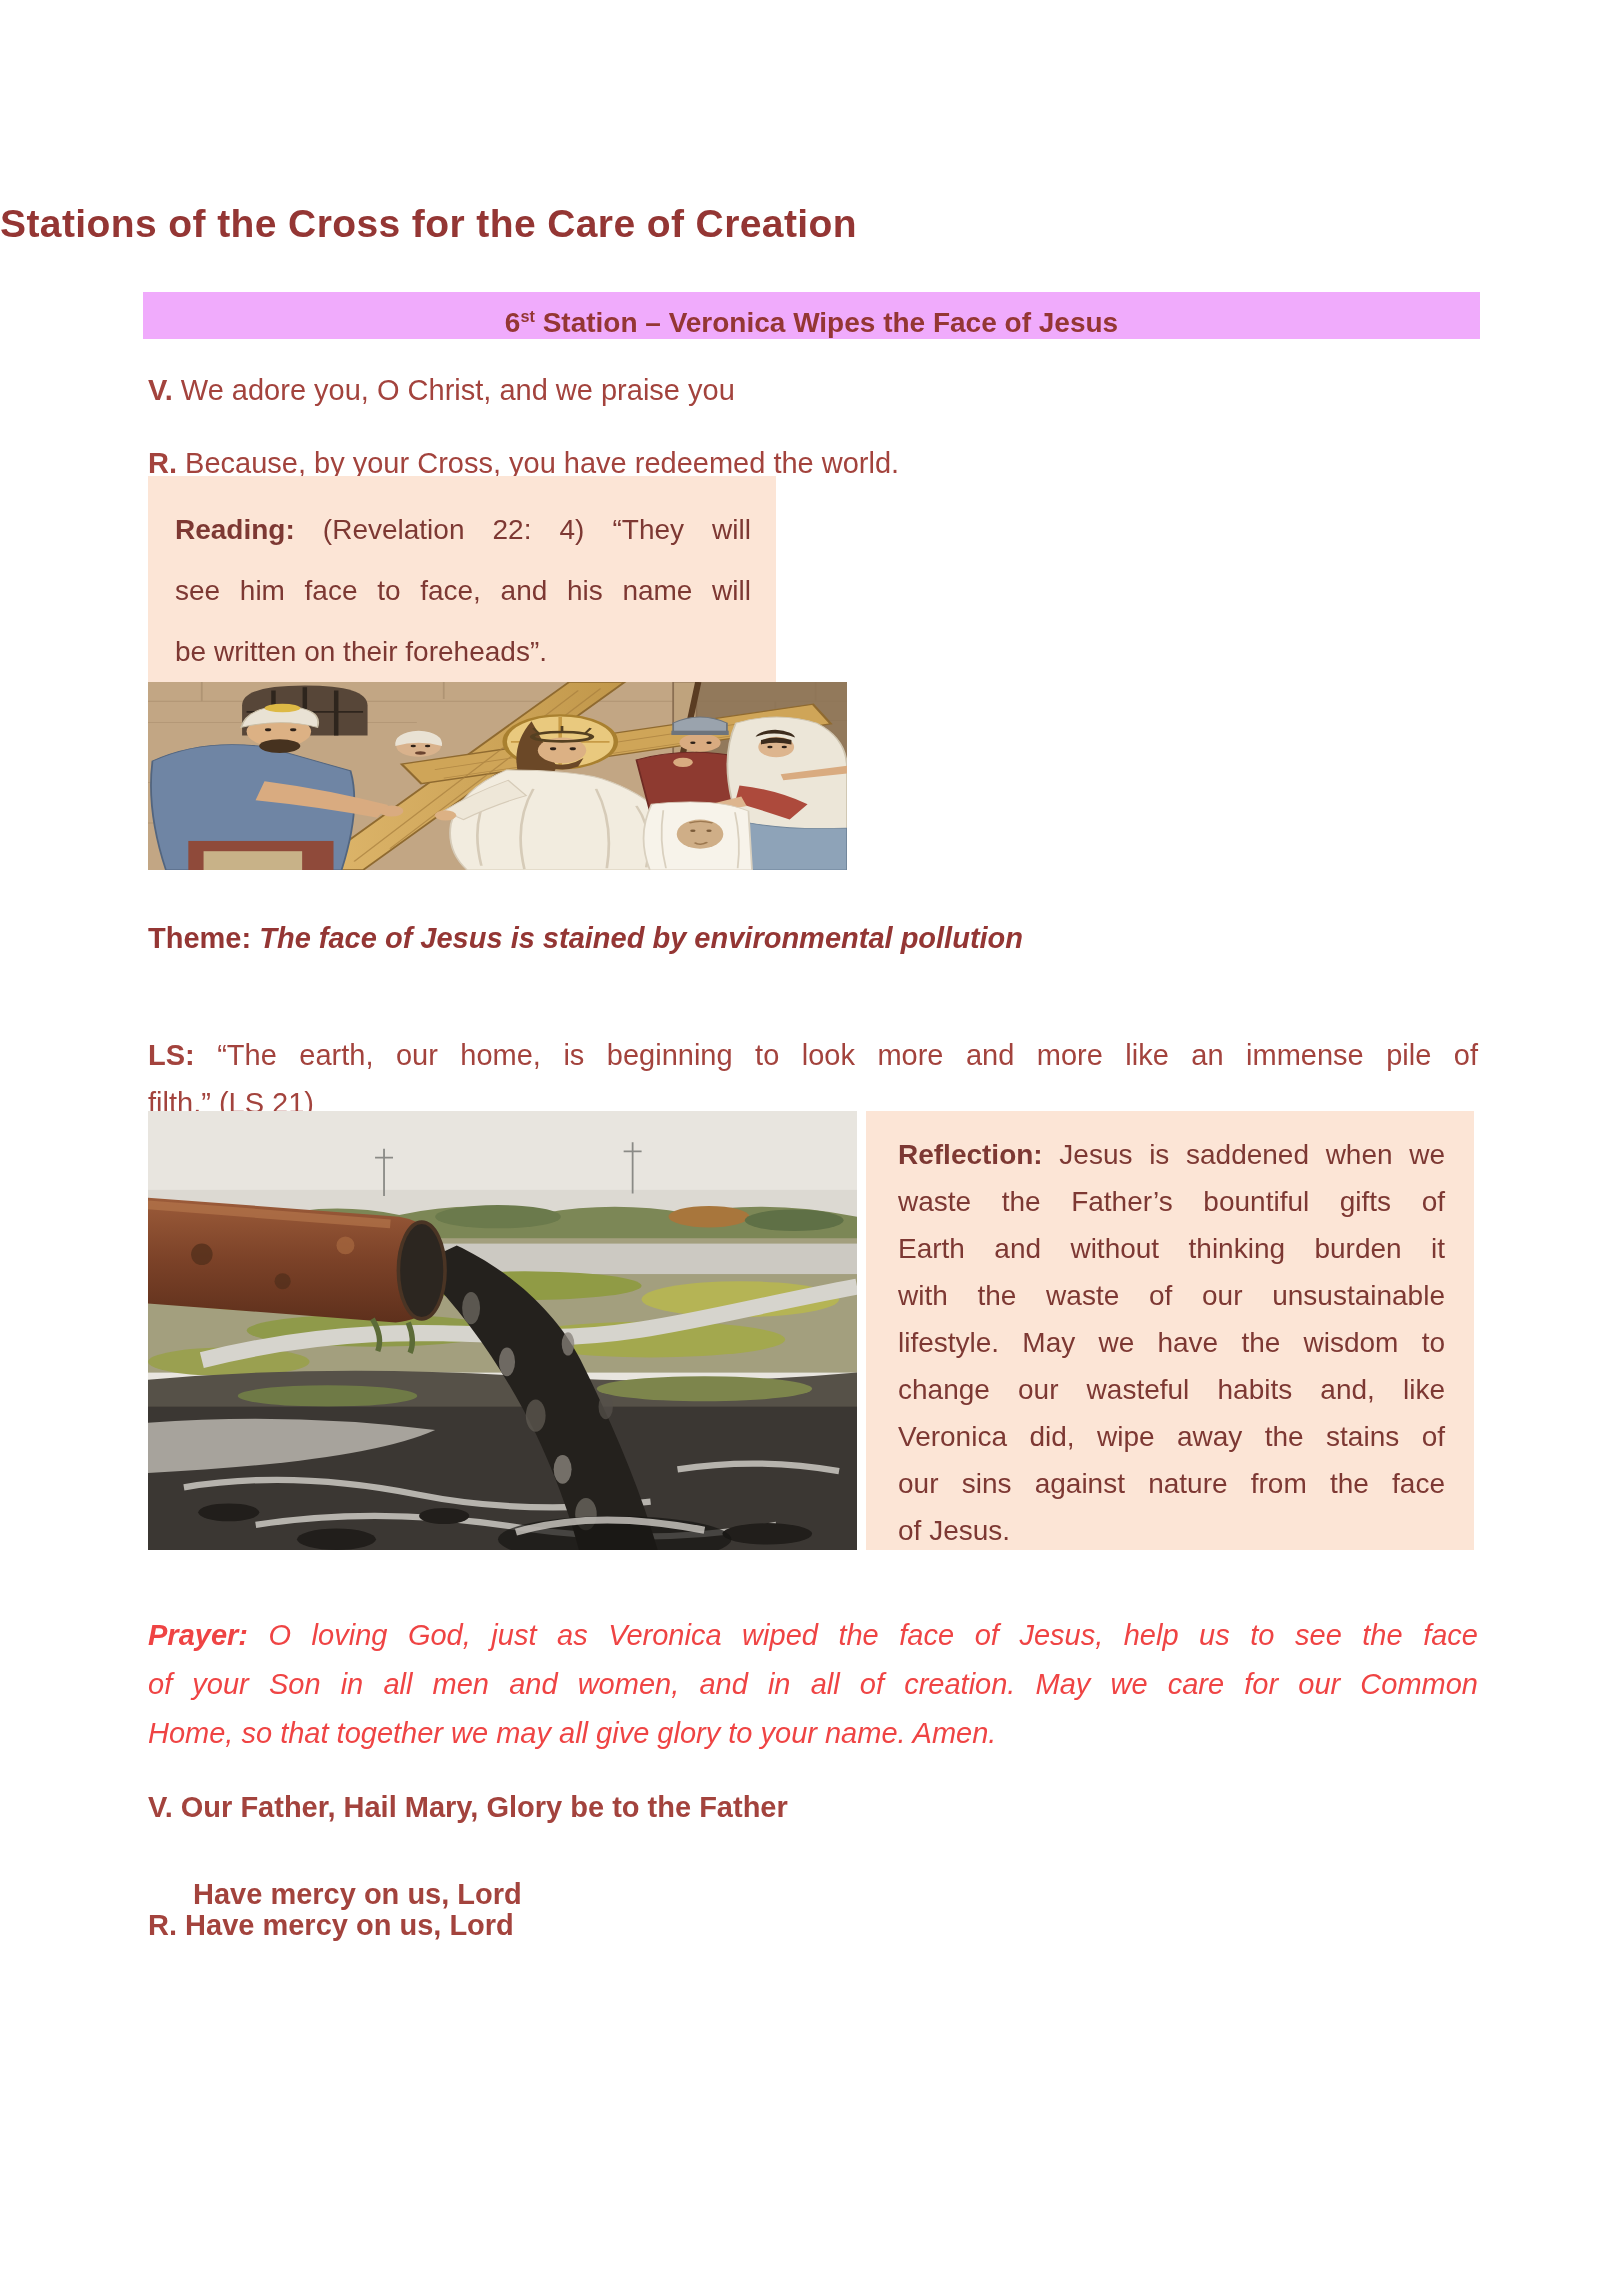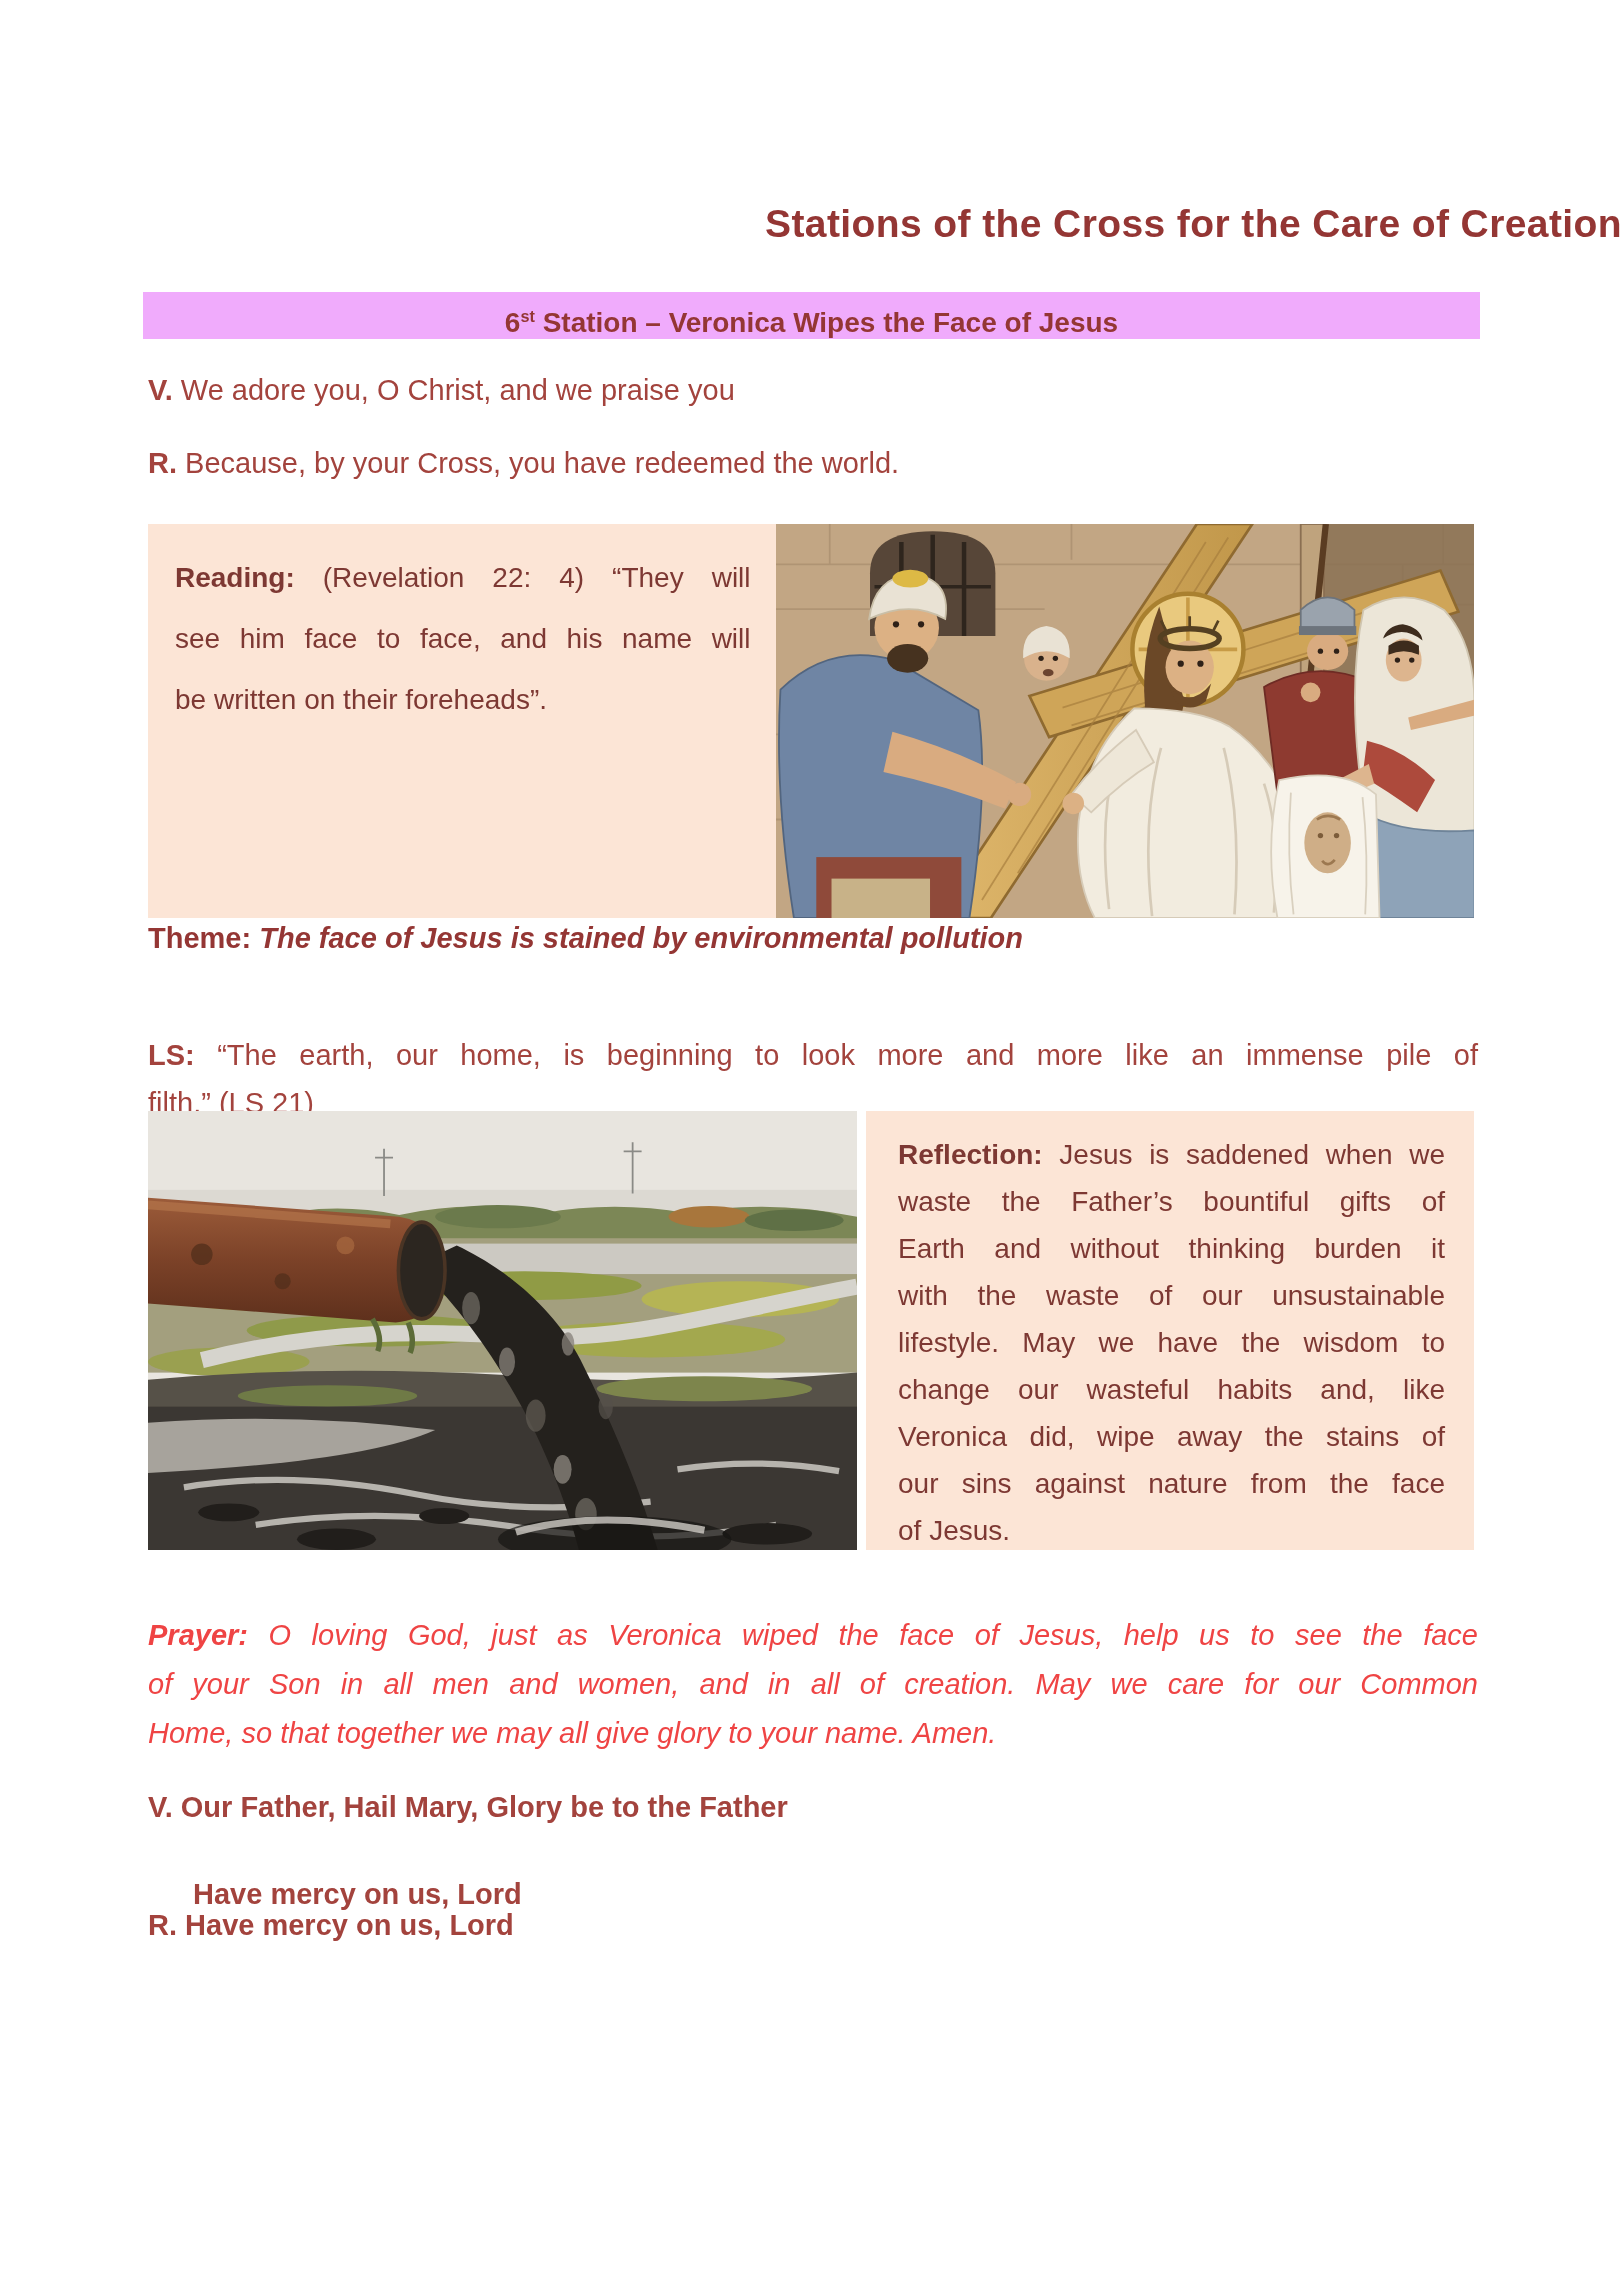--- a/index.html
+++ b/index.html
@@ -2,33 +2,33 @@
 <html style="font-size:14.3px"><head>
 <meta charset="utf-8">
 <style>
   html,body{margin:0;padding:0;background:#ffffff;}
   .page{
     position:relative;width:1622px;height:2293px;background:#ffffff;
     font-family:"Liberation Sans",sans-serif;overflow:hidden;
   }
   .abs{position:absolute;left:148px;width:1330px;}
   .title{
-    position:absolute;top:202px;left:0;width:100%;text-align:right;
+    position:absolute;top:202px;left:0;width:100%;text-align:left;
     font-size:39px;font-weight:bold;color:#943634;letter-spacing:0.4px;
   }
   .banner{
     position:absolute;top:292px;left:143px;width:1337px;height:47px;
     background:#f0abfc;color:#943634;font-weight:bold;font-size:28px;
     text-align:center;line-height:48px;
   }
   .banner sup{font-size:.58em;vertical-align:super;}
   .vr{font-size:29px;color:#a3433d;line-height:38px;}
   .vr b{font-weight:bold;}
   .v1{top:371px;} .r1{top:444px;}
-  .reading-row{position:absolute;top:524px;left:148px;width:1326px;height:394px;display:flex;}
+  .reading-row{position:absolute;top:476px;left:148px;width:1326px;height:394px;display:flex;flex-direction:column;}
   .reading-box{
     width:628px;height:394px;background:#fce5d6;box-sizing:border-box;
     padding:23px 25px 0 27px;font-size:28px;line-height:61px;color:#7d3833;
   }
   .jline{text-align:justify;text-align-last:justify;}
   .jlast{text-align:left;text-align-last:left;}
   .reading-box b,.reflection-box b,.prayer b,.lsline b{font-weight:bold;}
   .station-art{width:699px;height:394px;display:block;}
   .theme{top:922px;font-size:29px;color:#943634;font-weight:bold;}
   .theme i{font-style:italic;}

